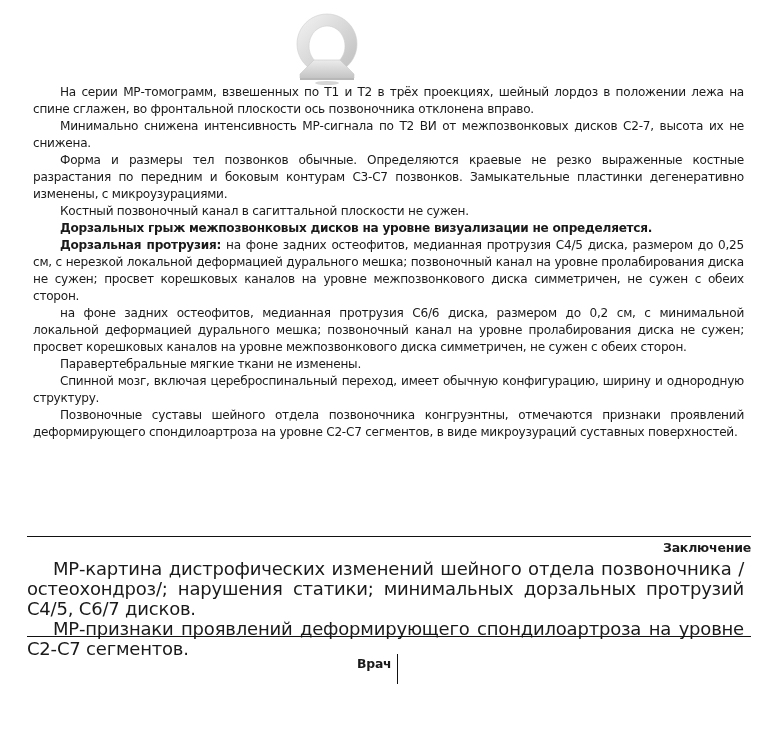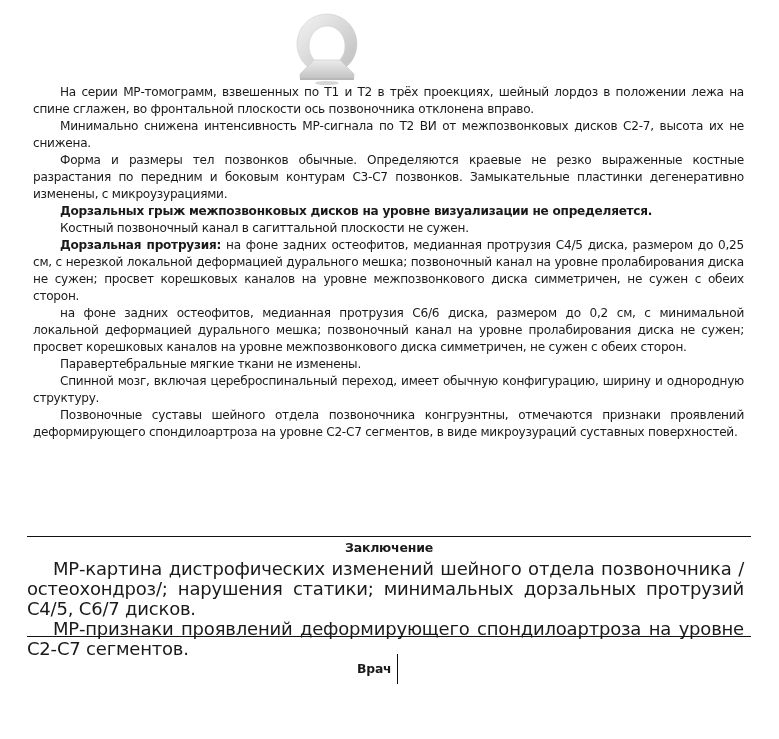--- a/index.html
+++ b/index.html
@@ -15,31 +15,31 @@
     position: absolute; left: 33px; top: 84px; width: 711px;
     font-size: 12.1px; line-height: 17px; letter-spacing: -0.25px;
     text-align: justify;
   }
   .findings p, .conclusion p { margin: 0; text-indent: 27px; }
   .findings b { font-weight: bold; }
   .rule { position: absolute; left: 27px; width: 724px; height: 0; border-top: 1.5px solid #111; }
   .rule.top { top: 536px; }
   .rule.bottom { top: 636px; }
   .conclusion-title {
-    position: absolute; left: 27px; top: 539px; width: 724px; text-align: center;
+    position: absolute; left: 27px; top: 539px; width: 724px; text-align: right;
     font-size: 12.5px; font-weight: bold; line-height: 17px; letter-spacing: -0.2px;
   }
   .conclusion {
     position: absolute; left: 27px; top: 559px; width: 717px;
     font-size: 18px; line-height: 20px; letter-spacing: -0.2px; text-align: justify;
   }
   .conclusion p { text-indent: 26px; }
   .signature {
     position: absolute; left: 357px; top: 654px; height: 30px;
-    display: flex; align-items: center; font-size: 12.4px;
+    display: flex; align-items: flex-start; font-size: 12.4px;
   }
   .sig-label { font-weight: bold; line-height: 20px; padding-right: 6px; letter-spacing: -0.2px; }
   .sig-divider { width: 0; height: 30px; border-left: 1.4px solid #111; margin-right: 7px; }
   .sig-name { line-height: 20px; letter-spacing: -0.3px; }
 </style>
 </head>
 <body>
 
 <div class="logo">
   <svg width="80" height="80" viewBox="0 0 80 80">
@@ -58,22 +58,22 @@
     <path d="M27 52 L53 52 L67 66 L67 70 L13 70 L13 66 Z" fill="url(#baseG)" stroke="#c8c8c8" stroke-width="0.6"></path>
     <path d="M13 70 L67 70 L67 72 L13 72 Z" fill="#b8b8b8"></path>
     <ellipse cx="40" cy="75" rx="12" ry="2" fill="#d6d6d6"></ellipse>
   </svg>
 </div>
 
 <div class="findings" id="findings">
     <p><span>На серии МР-томограмм, взвешенных по T1 и T2 в трёх проекциях, шейный лордоз в положении лежа на спине сглажен, во фронтальной плоскости ось позвоночника отклонена вправо.</span></p>
     <p><span>Минимально снижена интенсивность МР-сигнала по T2 ВИ от межпозвонковых дисков C2-7, высота их не снижена.</span></p>
     <p><span>Форма и размеры тел позвонков обычные. Определяются краевые не резко выраженные костные разрастания по передним и боковым контурам C3-C7 позвонков.  Замыкательные пластинки дегенеративно изменены, с микроузурациями.</span></p>
+    <p><span>Костный позвоночный канал в сагиттальной плоскости не сужен.</span></p>
     <p><b>Дорзальных грыж межпозвонковых дисков на уровне визуализации не определяется.</b></p>
-    <p><span>Костный позвоночный канал в сагиттальной плоскости не сужен.</span></p>
     <p><b>Дорзальная протрузия:</b><span> на фоне задних остеофитов, медианная протрузия C4/5 диска, размером до 0,25 см, с нерезкой локальной деформацией дурального мешка; позвоночный канал на уровне пролабирования диска не сужен; просвет корешковых каналов на уровне межпозвонкового диска симметричен, не сужен с обеих сторон.</span></p>
     <p><span>на фоне задних остеофитов, медианная протрузия C6/6 диска, размером до 0,2 см, с минимальной локальной деформацией дурального мешка; позвоночный канал на уровне пролабирования диска не сужен; просвет корешковых каналов на уровне межпозвонкового диска симметричен, не сужен с обеих сторон.</span></p>
     <p><span>Паравертебральные мягкие ткани не изменены.</span></p>
     <p><span>Спинной мозг, включая цереброспинальный переход, имеет обычную конфигурацию, ширину и однородную структуру.</span></p>
     <p><span>Позвоночные суставы шейного отдела позвоночника конгруэнтны, отмечаются признаки проявлений деформирующего спондилоартроза на уровне C2-C7 сегментов, в виде микроузураций суставных поверхностей.</span></p>
   </div>
 
 <div class="rule top"></div>
 <div class="conclusion-title">Заключение</div>
 <div class="conclusion">

